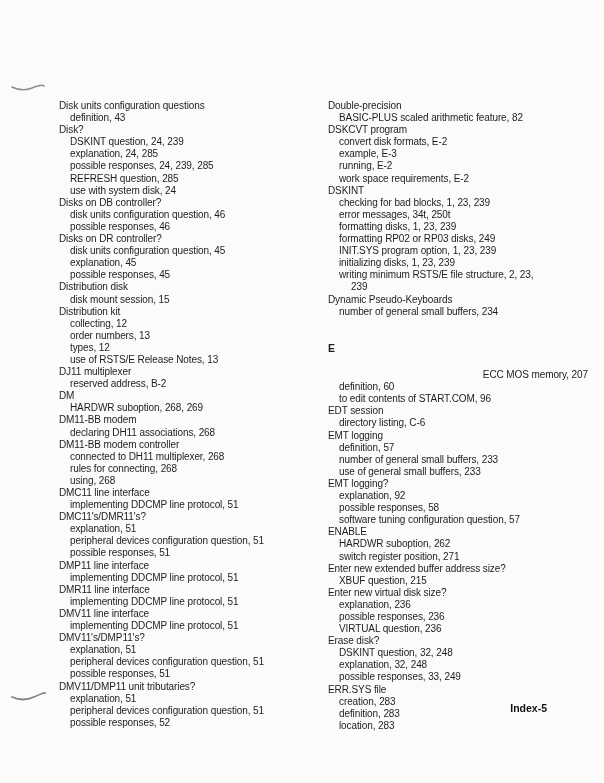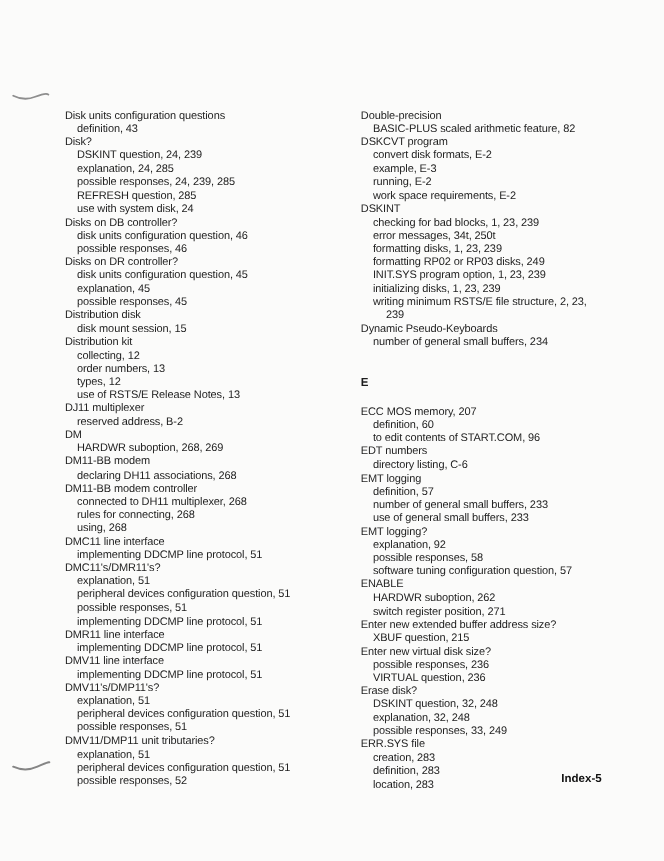--- a/index.html
+++ b/index.html
@@ -99,20 +99,21 @@
       <div class="line ind0">DM11-BB modem controller</div>
       <div class="line ind1">connected to DH11 multiplexer, 268</div>
       <div class="line ind1">rules for connecting, 268</div>
       <div class="line ind1">using, 268</div>
       <div class="line ind0">DMC11 line interface</div>
       <div class="line ind1">implementing DDCMP line protocol, 51</div>
       <div class="line ind0">DMC11's/DMR11's?</div>
       <div class="line ind1">explanation, 51</div>
       <div class="line ind1">peripheral devices configuration question, 51</div>
       <div class="line ind1">possible responses, 51</div>
+      <div class="line ind0">DMP11 line interface</div>
       <div class="line ind1">implementing DDCMP line protocol, 51</div>
       <div class="line ind0">DMR11 line interface</div>
       <div class="line ind1">implementing DDCMP line protocol, 51</div>
       <div class="line ind0">DMV11 line interface</div>
       <div class="line ind1">implementing DDCMP line protocol, 51</div>
       <div class="line ind0">DMV11's/DMP11's?</div>
       <div class="line ind1">explanation, 51</div>
       <div class="line ind1">peripheral devices configuration question, 51</div>
       <div class="line ind1">possible responses, 51</div>
       <div class="line ind0">DMV11/DMP11 unit tributaries?</div>
@@ -133,39 +134,40 @@
       <div class="line ind1">error messages, 34t, 250t</div>
       <div class="line ind1">formatting disks, 1, 23, 239</div>
       <div class="line ind1">formatting RP02 or RP03 disks, 249</div>
       <div class="line ind1">INIT.SYS program option, 1, 23, 239</div>
       <div class="line ind1">initializing disks, 1, 23, 239</div>
       <div class="line ind1">writing minimum RSTS/E file structure, 2, 23,</div>
       <div class="line ind2">239</div>
       <div class="line ind0">Dynamic Pseudo-Keyboards</div>
       <div class="line ind1">number of general small buffers, 234</div>
       <div class="line ind0 heading" style="margin-top: 24.2px;">E</div>
-      <div class="line ind0" style="margin-top: 15.125px;">ECC MOS memory, 207</div>
+      <div class="line ind0" style="margin-top: 15.125px; text-align: right;">ECC MOS memory, 207</div>
       <div class="line ind1">definition, 60</div>
       <div class="line ind1">to edit contents of START.COM, 96</div>
-      <div class="line ind0">EDT numbers</div>
+      <div class="line ind0">EDT session</div>
       <div class="line ind1">directory listing, C-6</div>
       <div class="line ind0">EMT logging</div>
       <div class="line ind1">definition, 57</div>
       <div class="line ind1">number of general small buffers, 233</div>
       <div class="line ind1">use of general small buffers, 233</div>
       <div class="line ind0">EMT logging?</div>
       <div class="line ind1">explanation, 92</div>
       <div class="line ind1">possible responses, 58</div>
       <div class="line ind1">software tuning configuration question, 57</div>
       <div class="line ind0">ENABLE</div>
       <div class="line ind1">HARDWR suboption, 262</div>
       <div class="line ind1">switch register position, 271</div>
       <div class="line ind0">Enter new extended buffer address size?</div>
       <div class="line ind1">XBUF question, 215</div>
       <div class="line ind0">Enter new virtual disk size?</div>
+      <div class="line ind1">explanation, 236</div>
       <div class="line ind1">possible responses, 236</div>
       <div class="line ind1">VIRTUAL question, 236</div>
       <div class="line ind0">Erase disk?</div>
       <div class="line ind1">DSKINT question, 32, 248</div>
       <div class="line ind1">explanation, 32, 248</div>
       <div class="line ind1">possible responses, 33, 249</div>
       <div class="line ind0">ERR.SYS file</div>
       <div class="line ind1">creation, 283</div>
       <div class="line ind1">definition, 283</div>
       <div class="line ind1">location, 283</div>

